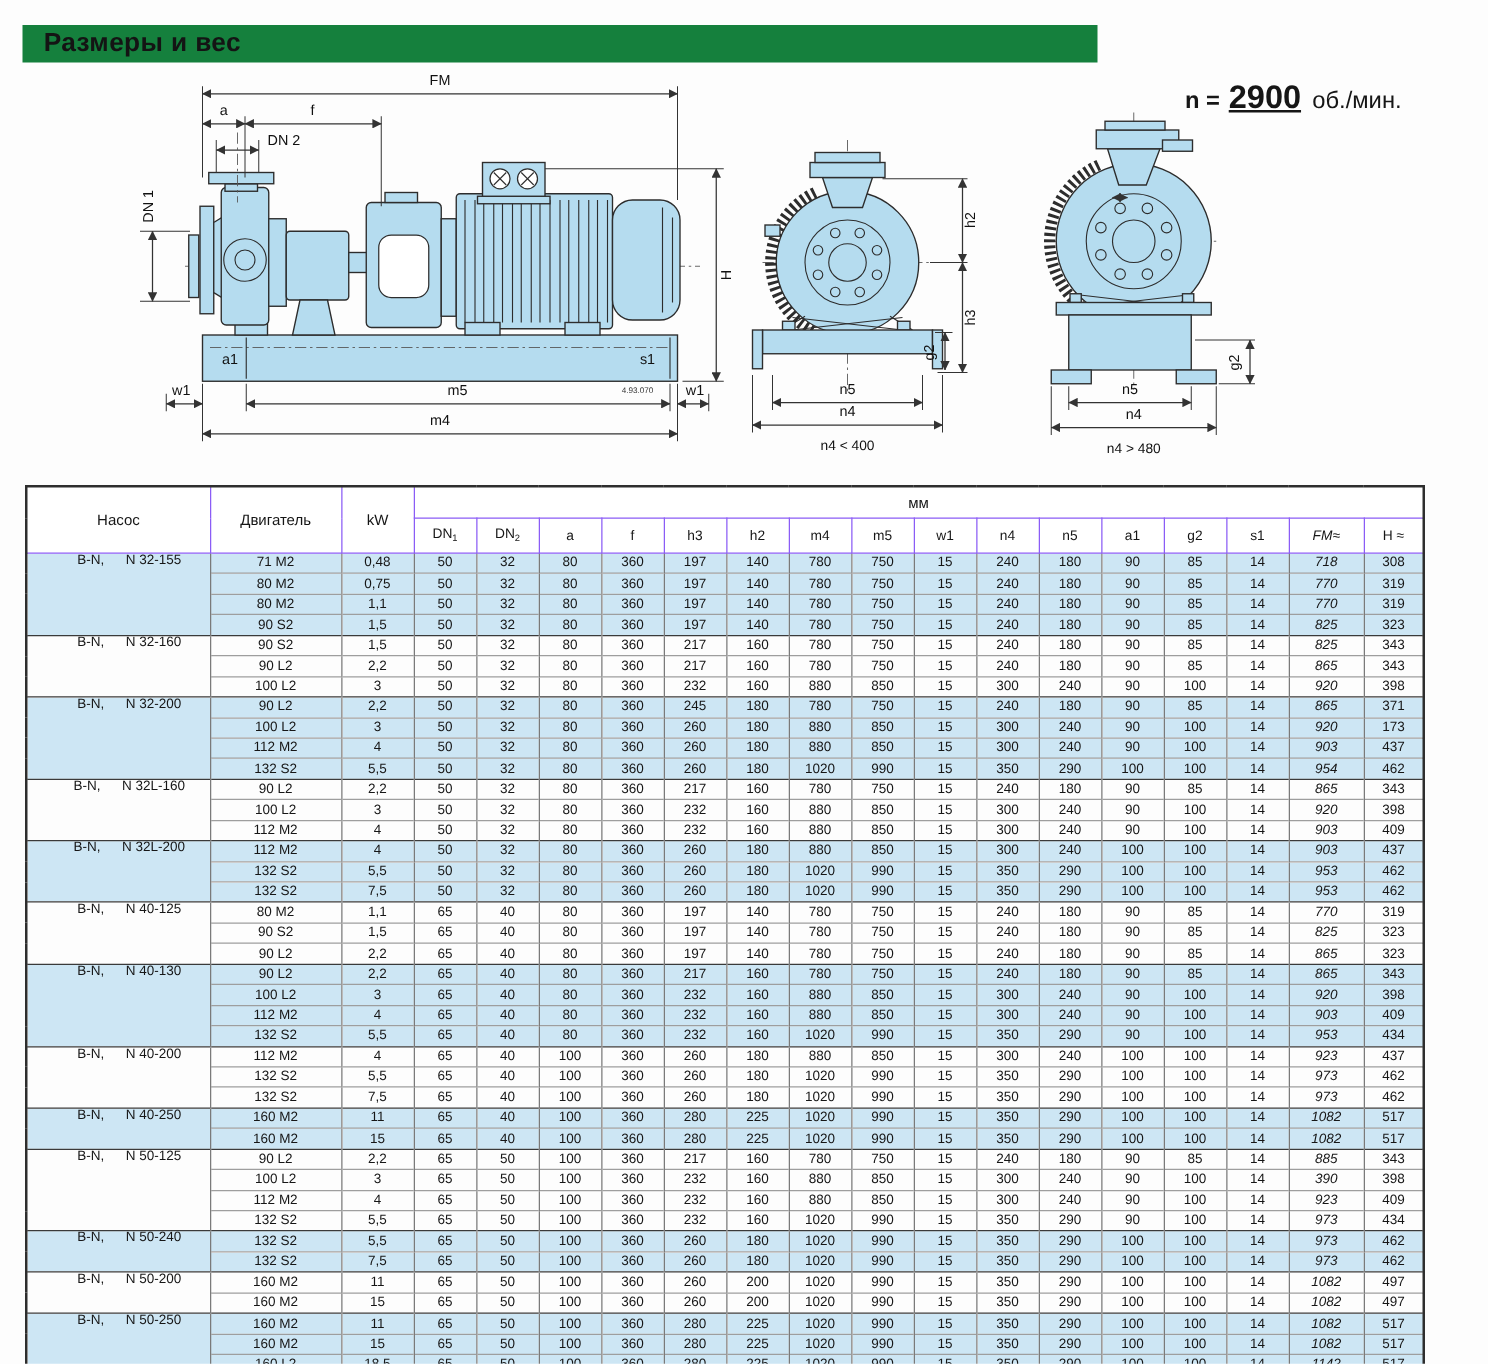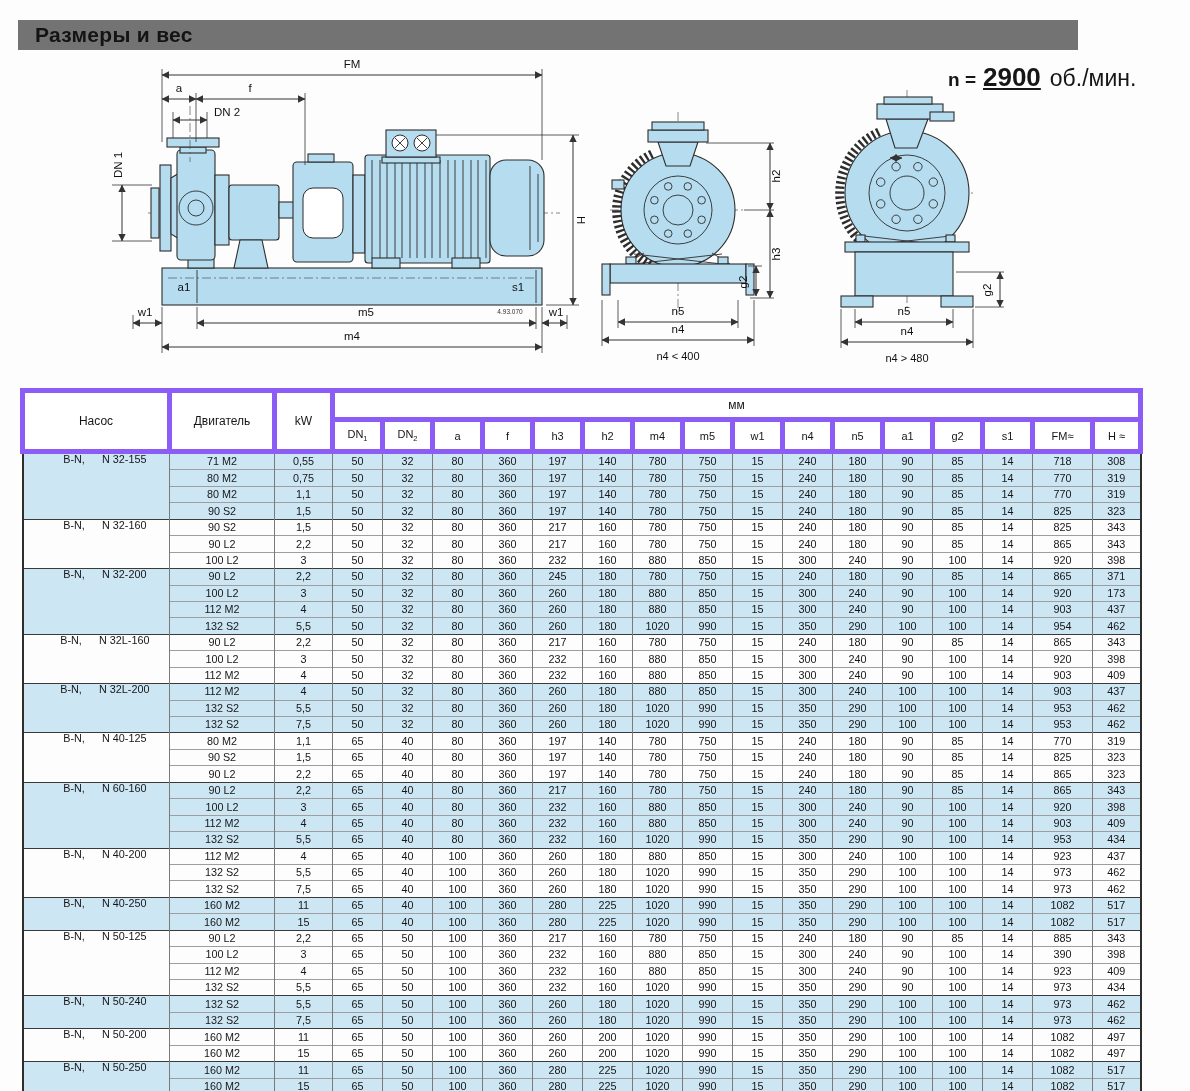--- a/index.html
+++ b/index.html
@@ -1,51 +1,51 @@
 <!DOCTYPE html>
 <html><head>
 <meta charset="utf-8">
 <style>
   html,body{margin:0;padding:0;}
   body{width:1190px;height:1091px;background:#fdfdfd;position:relative;overflow:hidden;
        font-family:"Liberation Sans",sans-serif;color:#161616;}
-  .title-bar{position:absolute;left:18px;top:20px;width:1060px;height:30px;background:#737373;
+  .title-bar{position:absolute;left:18px;top:20px;width:860px;height:30px;background:#15803d;
              display:flex;align-items:center;}
   .title-bar .t{font-size:21px;font-weight:bold;padding-left:17px;letter-spacing:.3px;color:#141414;}
   .rpm{position:absolute;left:948px;top:62px;display:flex;align-items:baseline;white-space:nowrap;}
   .rpm .pre{font-size:19px;font-weight:bold;}
   .rpm .val{font-size:26px;font-weight:bold;margin-left:7px;text-decoration:underline;}
-  .rpm .unit{font-size:23px;margin-left:9px;}
+  .rpm .unit{font-size:19px;margin-left:9px;}
   svg.drawings{position:absolute;left:0;top:50px;}
   .ol{fill:#b5dcef;stroke:#2d2d2d;stroke-width:1.1;}
   .olw{fill:#ffffff;stroke:#2d2d2d;stroke-width:1;}
   .dt{fill:none;stroke:#2d2d2d;stroke-width:.9;}
   .fins{fill:none;stroke:#2d2d2d;stroke-width:9;stroke-dasharray:2.4 2.6;}
   .cl{fill:none;stroke:#555;stroke-width:.7;stroke-dasharray:9 3 2 3;}
   .dim{fill:none;stroke:#333;stroke-width:1;marker-start:url(#ar);marker-end:url(#ar);}
   .ext{fill:none;stroke:#333;stroke-width:.8;}
   .dlb{font-size:11.5px;fill:#111;text-anchor:middle;}
   .dlb.start{text-anchor:start;}
   .code{font-size:6.5px;fill:#333;text-anchor:middle;}
   .cap{font-size:11px;fill:#111;text-anchor:middle;}
   table.dims{position:absolute;left:20px;top:388px;width:1120px;border-collapse:collapse;
              table-layout:fixed;border:2px solid #2e2e2e;font-size:10.8px;}
-  table.dims th{font-weight:normal;background:#fff;border:5px solid #8b5cf6;padding:0;}
+  table.dims th{font-weight:normal;background:#fff;border:1px solid #8b5cf6;padding:0;}
   table.dims thead tr.h1 th{height:24px;font-size:12px;}
   table.dims thead tr.h2 th{height:27px;font-size:11px;margin-top:16px;}
   table.dims sub{font-size:7.5px;}
   table.dims td{border-left:1px solid #7a7a7a;border-right:1px solid #7a7a7a;
                 border-top:1px solid #9e9e9e;height:15.45px;padding:0 2px;text-align:center;
                 line-height:1;overflow:hidden;white-space:nowrap;}
   tr.group-first td{border-top:1.6px solid #3a3a3a;}
   tr.shaded td{background:#cde6f4;}
   td.pump-cell{text-align:left;vertical-align:top;padding:2px 4px 0 8px;font-size:10.8px;}
   td.pump-cell .series{display:inline-block;width:56px;}
   th.kw-h, td.kw-cell{border-right:2px solid #3a3a3a;}
-  th.fm-h, td.fm-cell{border-left:3px double #4a4a4a;}
+  th.fm-h, td.fm-cell{border-left:3px double #4a4a4a;font-style:italic;}
 </style>
 </head>
 <body>
 
 <div class="title-bar">
   <span class="t">Размеры и вес</span>
 </div>
 
 <div class="rpm">
   <span class="pre">n =</span>
@@ -282,21 +282,21 @@
         <th>g2</th>
         <th>s1</th>
         <th class="fm-h">FM≈</th>
         <th>H ≈</th>
       </tr>
   </thead>
   <tbody>
       <tr class="shaded group-first">
         <td class="pump-cell" rowspan="4"><span class="series">B-N,</span><span>N 32-155</span></td>
         <td>71 M2</td>
-        <td class="kw-cell">0,55</td>
+        <td class="kw-cell">0,48</td>
         <td>50</td>
         <td>32</td>
         <td>80</td>
         <td>360</td>
         <td>197</td>
         <td>140</td>
         <td>780</td>
         <td>750</td>
         <td>15</td>
         <td>240</td>
@@ -686,21 +686,21 @@
         <td>15</td>
         <td>240</td>
         <td>180</td>
         <td>90</td>
         <td>85</td>
         <td>14</td>
         <td class="fm-cell">865</td>
         <td>323</td>
       </tr>
       <tr class="shaded group-first">
-        <td class="pump-cell" rowspan="4"><span class="series">B-N,</span><span>N 60-160</span></td>
+        <td class="pump-cell" rowspan="4"><span class="series">B-N,</span><span>N 40-130</span></td>
         <td>90 L2</td>
         <td class="kw-cell">2,2</td>
         <td>65</td>
         <td>40</td>
         <td>80</td>
         <td>360</td>
         <td>217</td>
         <td>160</td>
         <td>780</td>
         <td>750</td>

